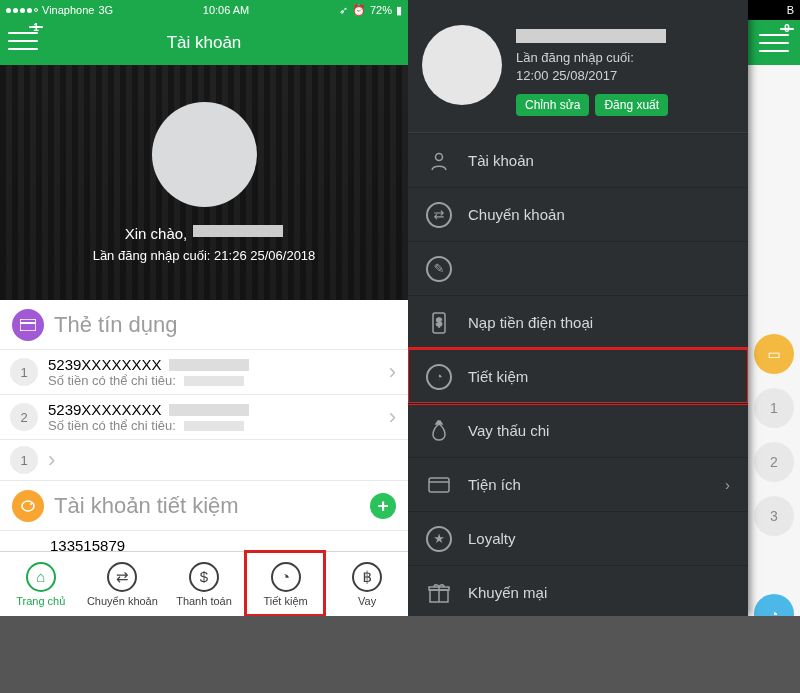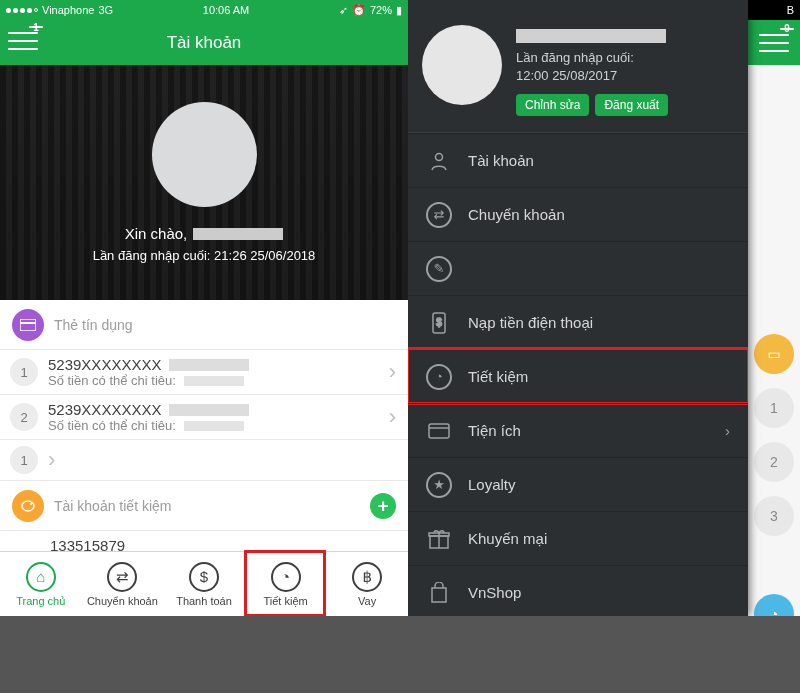--- a/index.html
+++ b/index.html
@@ -69,58 +69,58 @@
       linear-gradient(180deg,#2a3a4a,#0a1520);
     background-color:#1a2938;
     color:#fff;
     display:flex; flex-direction:column; align-items:center; justify-content:center;
     position:relative;
   }
   .avatar-big{
     width:105px; height:105px; border-radius:50%;
     background:#d9dbdd; margin-bottom:18px;
   }
-  .greet{ font-size:15px; display:flex; gap:6px; align-items:center;}
+  .greet{ font-size:15px; display:flex; gap:6px; align-items:flex-start;}
   .greet .mask{ width:90px; height:12px; background:#ccc; display:inline-block;}
   .lastlogin{ font-size:13px; margin-top:6px;}
 
   
   .section{
     display:flex; align-items:center; height:50px;
     padding:0 12px; border-bottom:1px solid #e8e8e8;
     background:#fff;
   }
   .section .icon-circ{
     width:32px; height:32px; border-radius:50%;
     display:flex; align-items:center; justify-content:center;
     color:#fff; font-size:16px; margin-right:10px; flex-shrink:0;
   }
   .purple{background:#a259d6;}
   .blue{background:#1e9bf0;}
   .orange{background:#f8a532;}
-  .section .stitle{ color:#9c9c9c; font-size:14px; flex:1;}
+  .section .stitle{ color:#9c9c9c; font-size:22px; flex:1;}
   .plus-btn{
     width:26px;height:26px;border-radius:50%;
     background:#2ac25a;color:#fff;font-size:19px;font-weight:bold;
     display:flex;align-items:center;justify-content:center;
   }
 
   
   .acct{
     display:flex; align-items:center;
     border-bottom:1px solid #e8e8e8; padding:6px 12px 6px 6px;
     background:#fff;
   }
   .acct .num{
     width:28px;height:28px;border-radius:50%;background:#ececec;
     color:#777;font-size:13px;display:flex;align-items:center;justify-content:center;
     margin:0 10px 0 4px; flex-shrink:0;
   }
   .acct .body{flex:1;}
-  .acct .line1{ font-size:15px; color:#404040; display:flex; align-items:center; gap:8px;}
+  .acct .line1{ font-size:15px; color:#000000; display:flex; align-items:center; gap:8px;}
   .acct .line1 .mask{ width:80px;height:12px;background:#ddd;display:inline-block;}
   .acct .line2{ font-size:13px; color:#888; display:flex; align-items:center; gap:8px;}
   .acct .line2 .mask{ width:60px;height:10px;background:#e4e4e4;display:inline-block;}
   .chev{ color:#c0c0c0; font-size:22px;}
 
   
   .tabbar{
     position:absolute; bottom:0; left:0; right:0;
     height:65px; background:#fff; border-top:1px solid #d5d5d5;
     display:flex;
@@ -418,20 +418,29 @@
             </svg>
         </span>
         <span>Nạp tiền điện thoại</span>
       </div>
       <div class="mitem highlight">
         <span class="micon">◔</span>
         <span>Tiết kiệm</span>
       </div>
       <div class="mitem">
         <span class="micon nobord">
+          <svg width="20" height="22" viewBox="0 0 20 22" fill="none" stroke="#9da0a3" stroke-width="1.5">
+              <path d="M7 4h6l-2-3h-2z" fill="#9da0a3"></path>
+              <path d="M10 4c-4 3-6 7-6 11 0 3 3 5 6 5s6-2 6-5c0-4-2-8-6-11z"></path>
+            </svg>
+        </span>
+        <span>Vay thấu chi</span>
+      </div>
+      <div class="mitem">
+        <span class="micon nobord">
           <svg width="22" height="16" viewBox="0 0 22 16" fill="none" stroke="#9da0a3" stroke-width="1.5">
               <rect x="1" y="1" width="20" height="14" rx="2"></rect>
               <line x1="1" y1="5" x2="21" y2="5"></line>
             </svg>
         </span>
         <span>Tiện ích</span>
         <span class="arrow">›</span>
       </div>
       <div class="mitem">
         <span class="micon">★</span>

